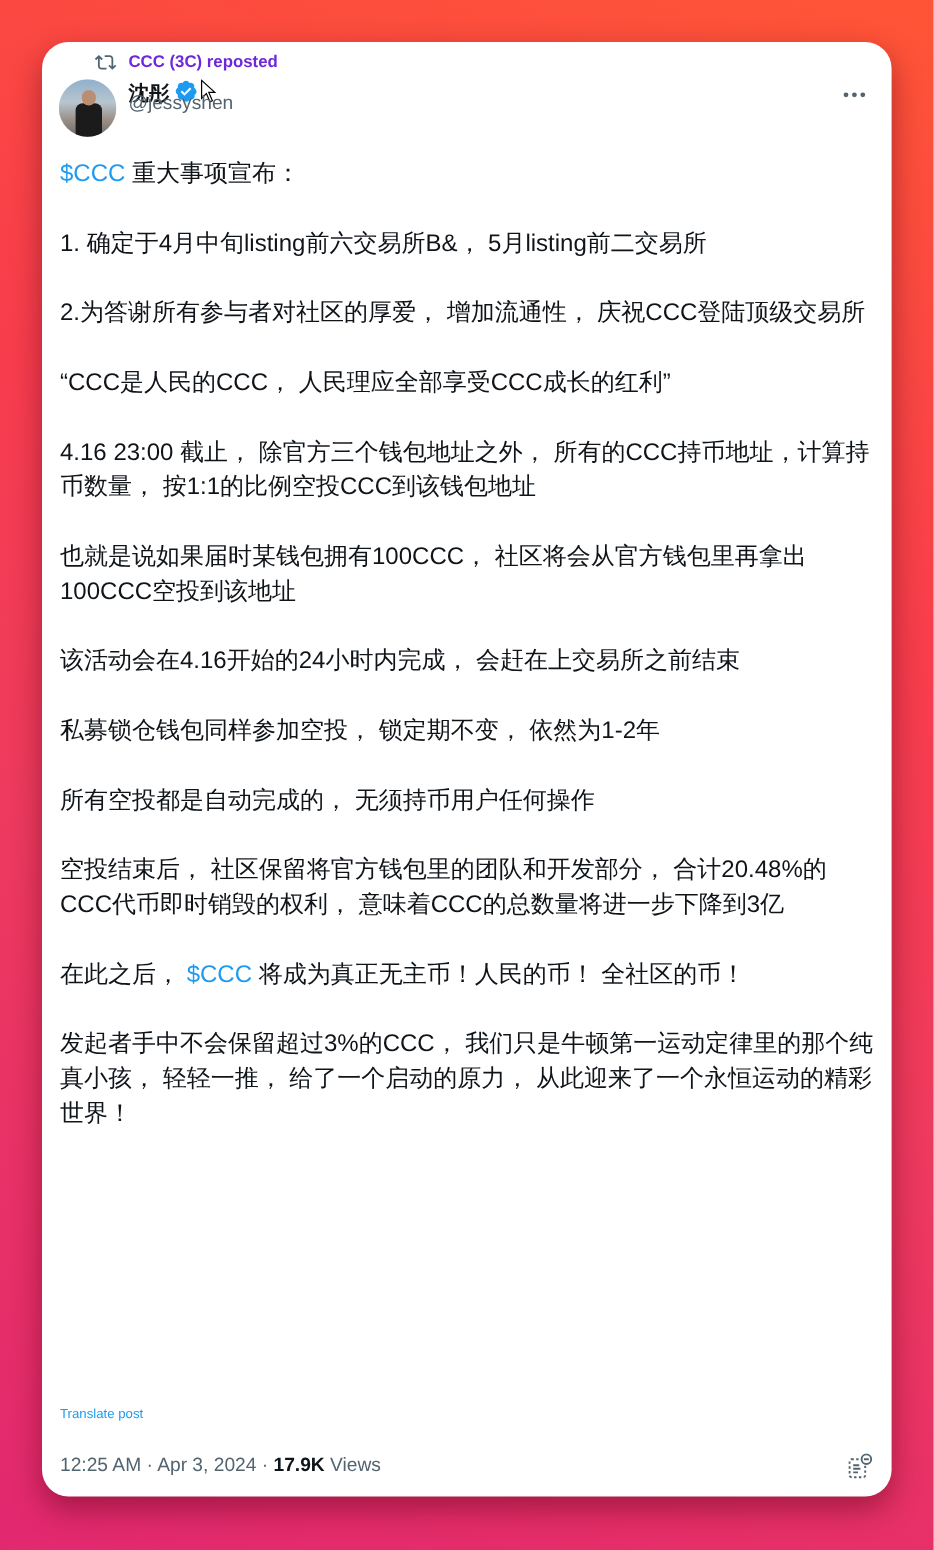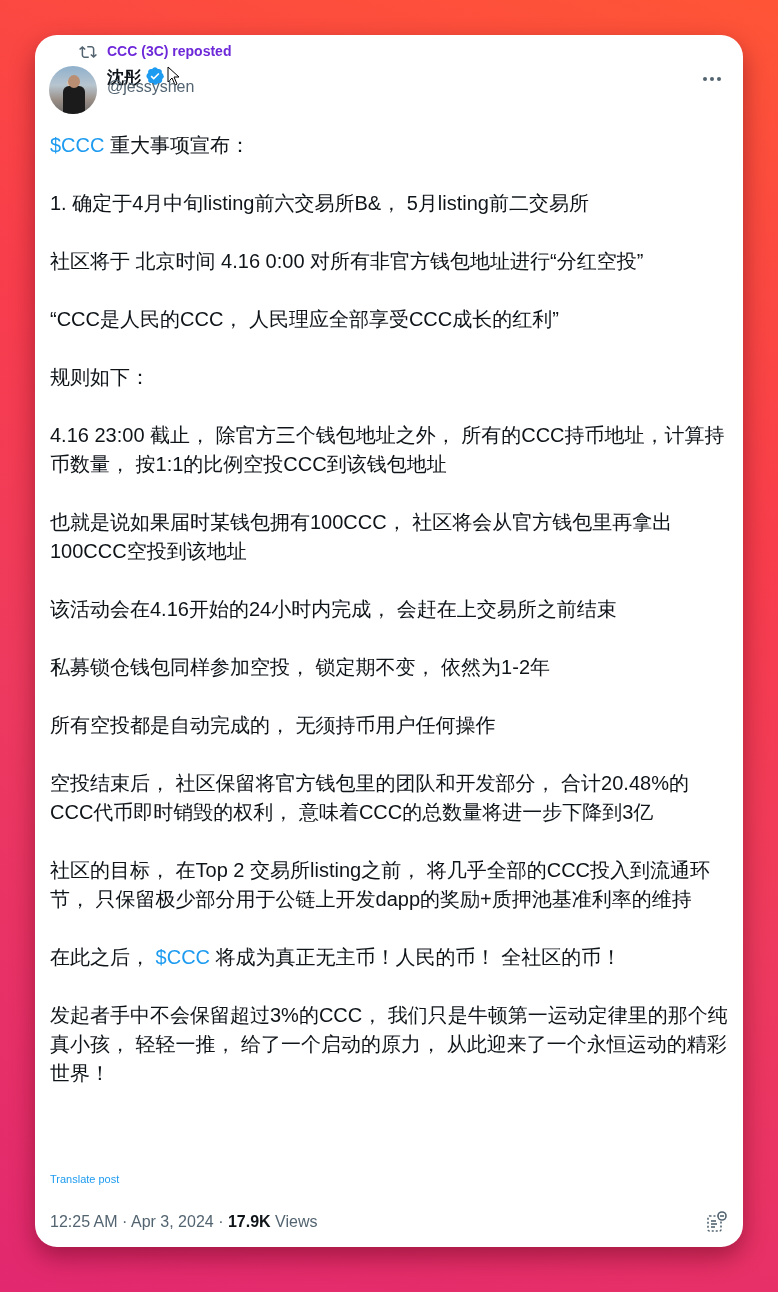--- a/index.html
+++ b/index.html
@@ -85,30 +85,28 @@
 
   <div class="more">
       <span></span>
       <span></span>
       <span></span>
     </div>
 
   <div class="content">
     <p><span class="cashtag">$CCC</span><span> 重大事项宣布：</span></p>
     <p>1. 确定于4月中旬listing前六交易所B&amp;， 5月listing前二交易所</p>
-    <p>社区将于 北京时间 4.16 0:00 对所有非官方钱包地址进行“分红空投”</p>
+    <p>2.为答谢所有参与者对社区的厚爱， 增加流通性， 庆祝CCC登陆顶级交易所</p>
     <p>“CCC是人民的CCC， 人民理应全部享受CCC成长的红利”</p>
-    <p>规则如下：</p>
     <p>4.16 23:00 截止， 除官方三个钱包地址之外， 所有的CCC持币地址，计算持币数量， 按1:1的比例空投CCC到该钱包地址</p>
     <p>也就是说如果届时某钱包拥有100CCC， 社区将会从官方钱包里再拿出100CCC空投到该地址</p>
     <p>该活动会在4.16开始的24小时内完成， 会赶在上交易所之前结束</p>
     <p>私募锁仓钱包同样参加空投， 锁定期不变， 依然为1-2年</p>
     <p>所有空投都是自动完成的， 无须持币用户任何操作</p>
     <p>空投结束后， 社区保留将官方钱包里的团队和开发部分， 合计20.48%的CCC代币即时销毁的权利， 意味着CCC的总数量将进一步下降到3亿</p>
-    <p>社区的目标， 在Top 2 交易所listing之前， 将几乎全部的CCC投入到流通环节， 只保留极少部分用于公链上开发dapp的奖励+质押池基准利率的维持</p>
     <p><span>在此之后， </span><span class="cashtag">$CCC</span><span> 将成为真正无主币！人民的币！ 全社区的币！</span></p>
     <p class="last">发起者手中不会保留超过3%的CCC， 我们只是牛顿第一运动定律里的那个纯真小孩， 轻轻一推， 给了一个启动的原力， 从此迎来了一个永恒运动的精彩世界！</p>
   </div>
 
   <div class="translate">Translate post</div>
 
   <div class="meta">
     <span>12:25 AM</span><span> · </span><span>Apr 3, 2024</span><span> · </span><b>17.9K</b><span> Views</span>
   </div>
 

